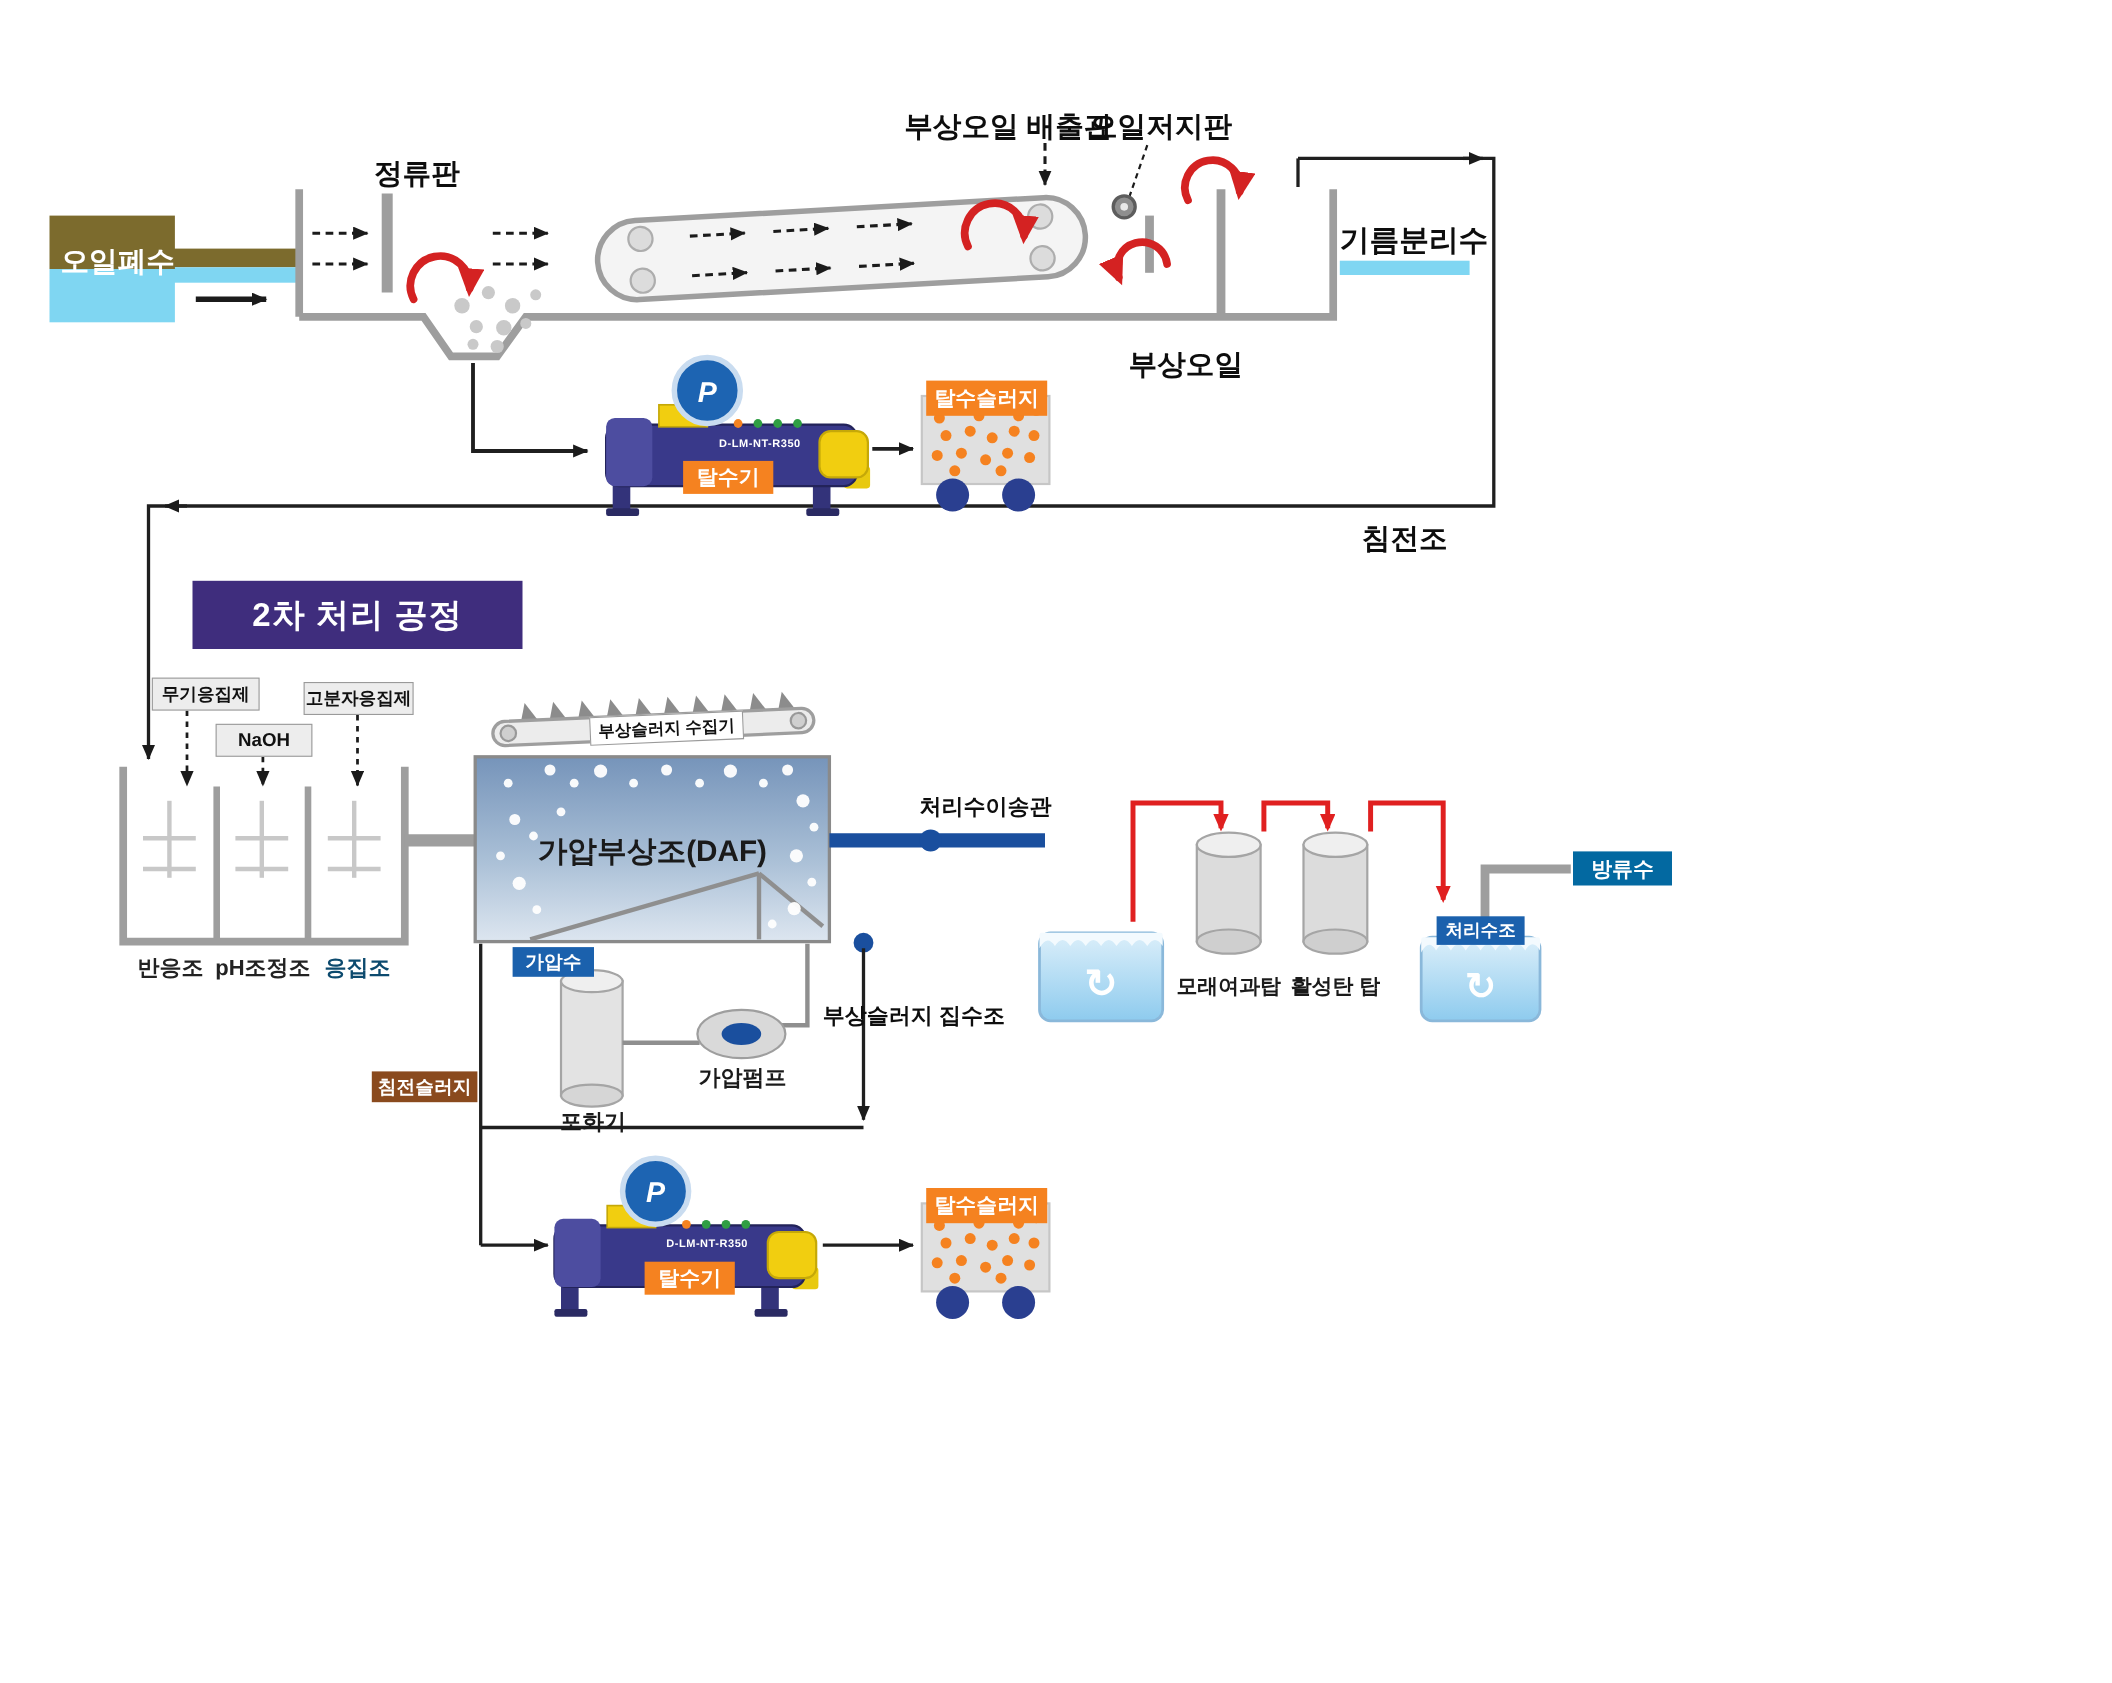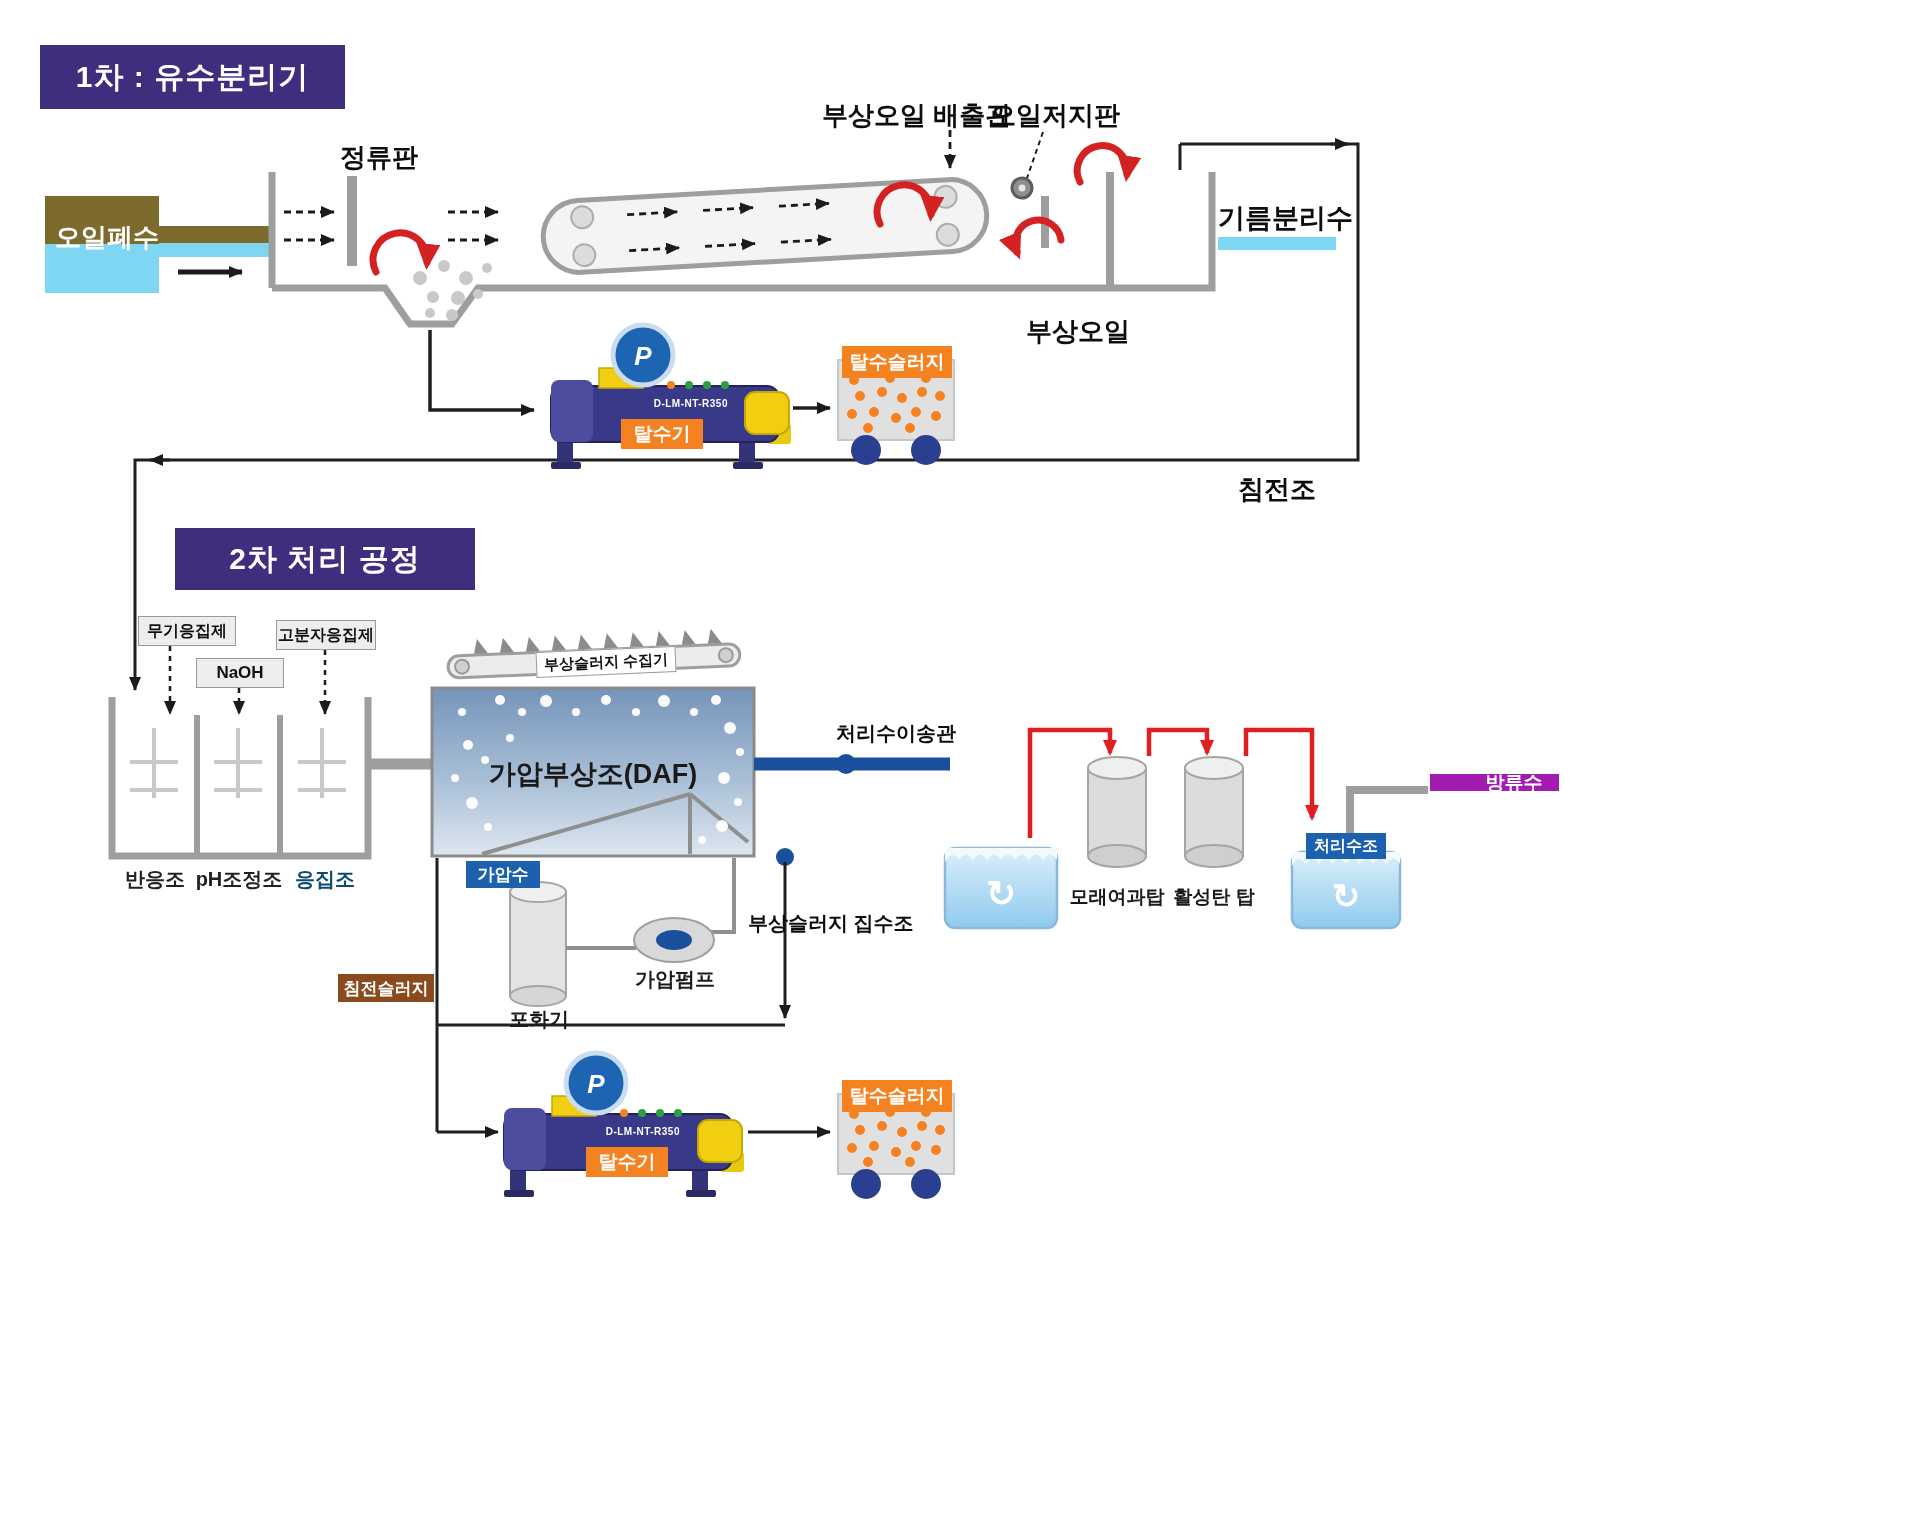--- a/index.html
+++ b/index.html
@@ -308,21 +308,20 @@
 
   <g transform="translate(1292,840)">
     <rect x="0" y="12" width="108" height="76" rx="10" fill="url(#waterG)" stroke="#8ab8da" stroke-width="2.5"></rect>
     <path d="M0,26 Q6.75,13 13.5,24 Q20.25,13 27,24 Q33.75,13 40.5,24 Q47.25,13 54,24 Q60.75,13 67.5,24 Q74.25,13 81,24 Q87.75,13 94.5,24 Q101.25,13 108,24 L108,14 Q108,12 106,12 L2,12 Q0,12 0,14 Z" fill="#f3fafe"></path>
     <text x="54" y="68" text-anchor="middle" font-size="34" font-weight="bold" fill="#ffffff">↻</text>
   </g>
 </svg>
 
 <div class="lbls">
 
-  <div class="hdr" style="left:40px;top:45px;width:305px;height:64px;font-size:30px;">1차 : 유수분리기</div>
   <div class="hdr" style="left:175px;top:528px;width:300px;height:62px;font-size:30px;">2차 처리 공정</div>
 
   <div class="oilbox">
     <span>오일폐수</span>
   </div>
   <div class="txt" style="left:340px;top:140px;font-size:26px;">정류판</div>
   <div class="txt" style="left:810px;top:98px;font-size:26px;margin-left:12px;">부상오일 배출관</div>
   <div class="txt" style="left:990px;top:98px;font-size:26px;">오일저지판</div>
   <div class="txt" style="left:1218px;top:200px;font-size:27px;">기름분리수</div>
   <div class="txt" style="left:1026px;top:314px;font-size:26px;">부상오일</div>
@@ -347,20 +346,20 @@
 
   <div class="tag" style="left:466px;top:861px;width:74px;height:27px;background:#1B61AD;font-size:17px;">가압수</div>
   <div class="txtc" style="left:508px;top:1006px;width:62px;font-size:20px;">포화기</div>
   <div class="txtc" style="left:632px;top:966px;width:86px;font-size:20px;">가압펌프</div>
   <div class="txt" style="left:748px;top:910px;font-size:20px;">부상슬러지 집수조</div>
   <div class="tag" style="left:338px;top:974px;width:96px;height:28px;background:#8A4A1E;font-size:17px;">침전슬러지</div>
 
   <div class="txtc" style="left:1062px;top:884px;width:110px;font-size:19px;">모래여과탑</div>
   <div class="txtc" style="left:1164px;top:884px;width:100px;font-size:19px;">활성탄 탑</div>
   <div class="tag" style="left:1306px;top:833px;width:80px;height:26px;background:#1B61AD;font-size:16px;">처리수조</div>
-  <div class="tag" style="left:1430px;top:774px;width:90px;height:17px;background:#a21caf;font-size:19px;padding-left:39px;">방류수</div>
+  <div class="tag" style="left:1430px;top:774px;width:90px;height:31px;background:#0369a1;font-size:19px;">방류수</div>
 
   <div class="model" style="left:558px;top:1126px;width:122px;">D-LM-NT-R350</div>
   <div class="tag" style="left:586px;top:1147px;width:82px;height:30px;background:#F58220;font-size:19px;">탈수기</div>
   <div class="tag" style="left:842px;top:1080px;width:110px;height:32px;background:#F58220;font-size:19px;">탈수슬러지</div>
 </div>
 
 </div>
 
 </body></html>

